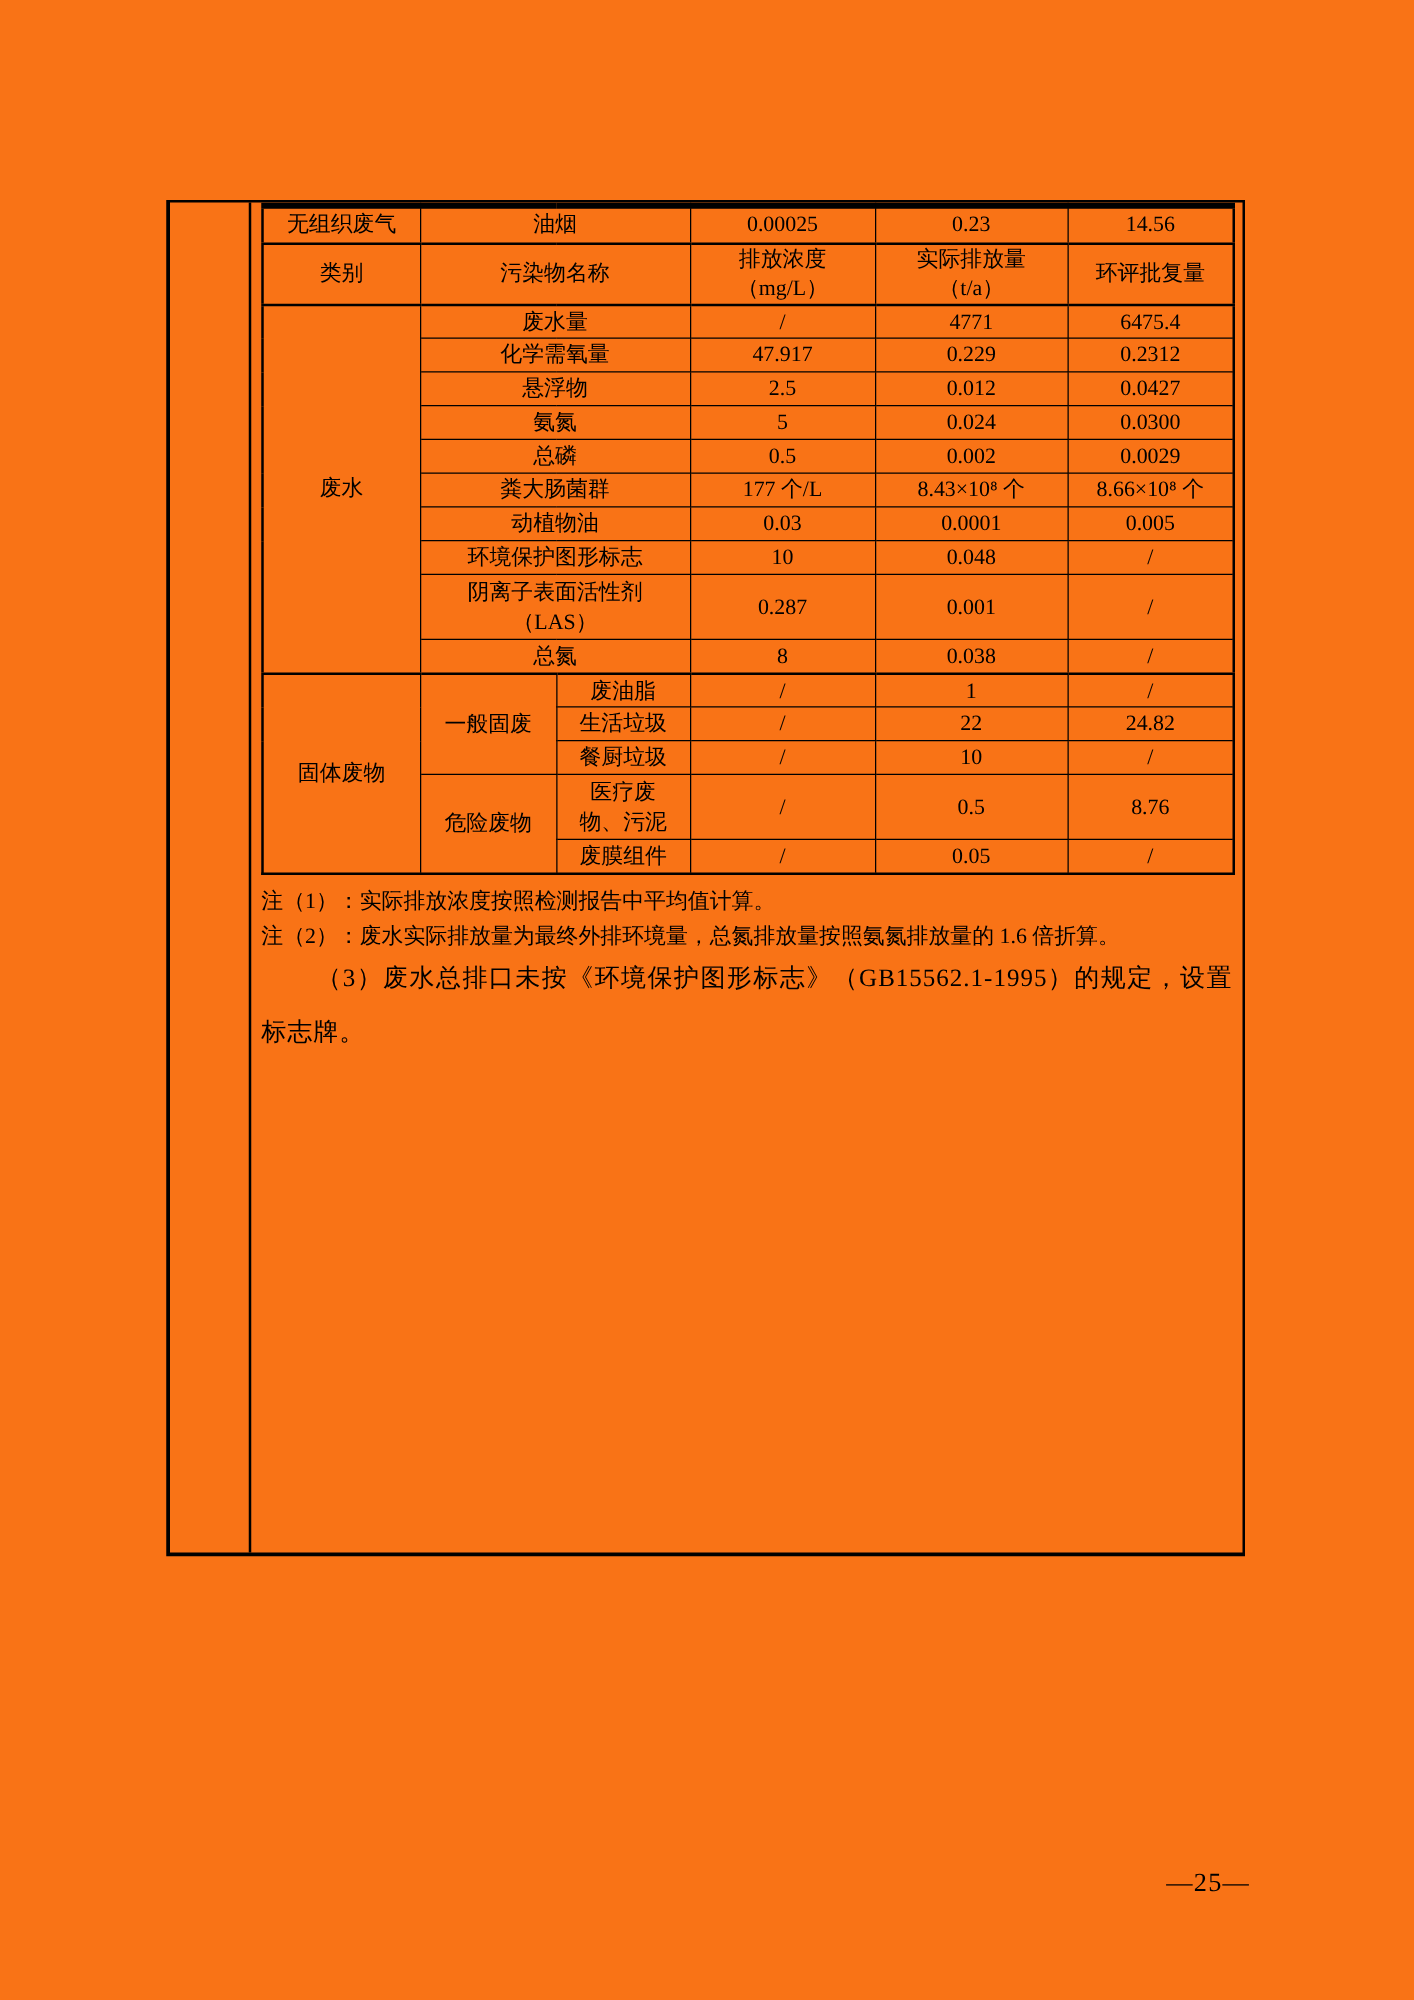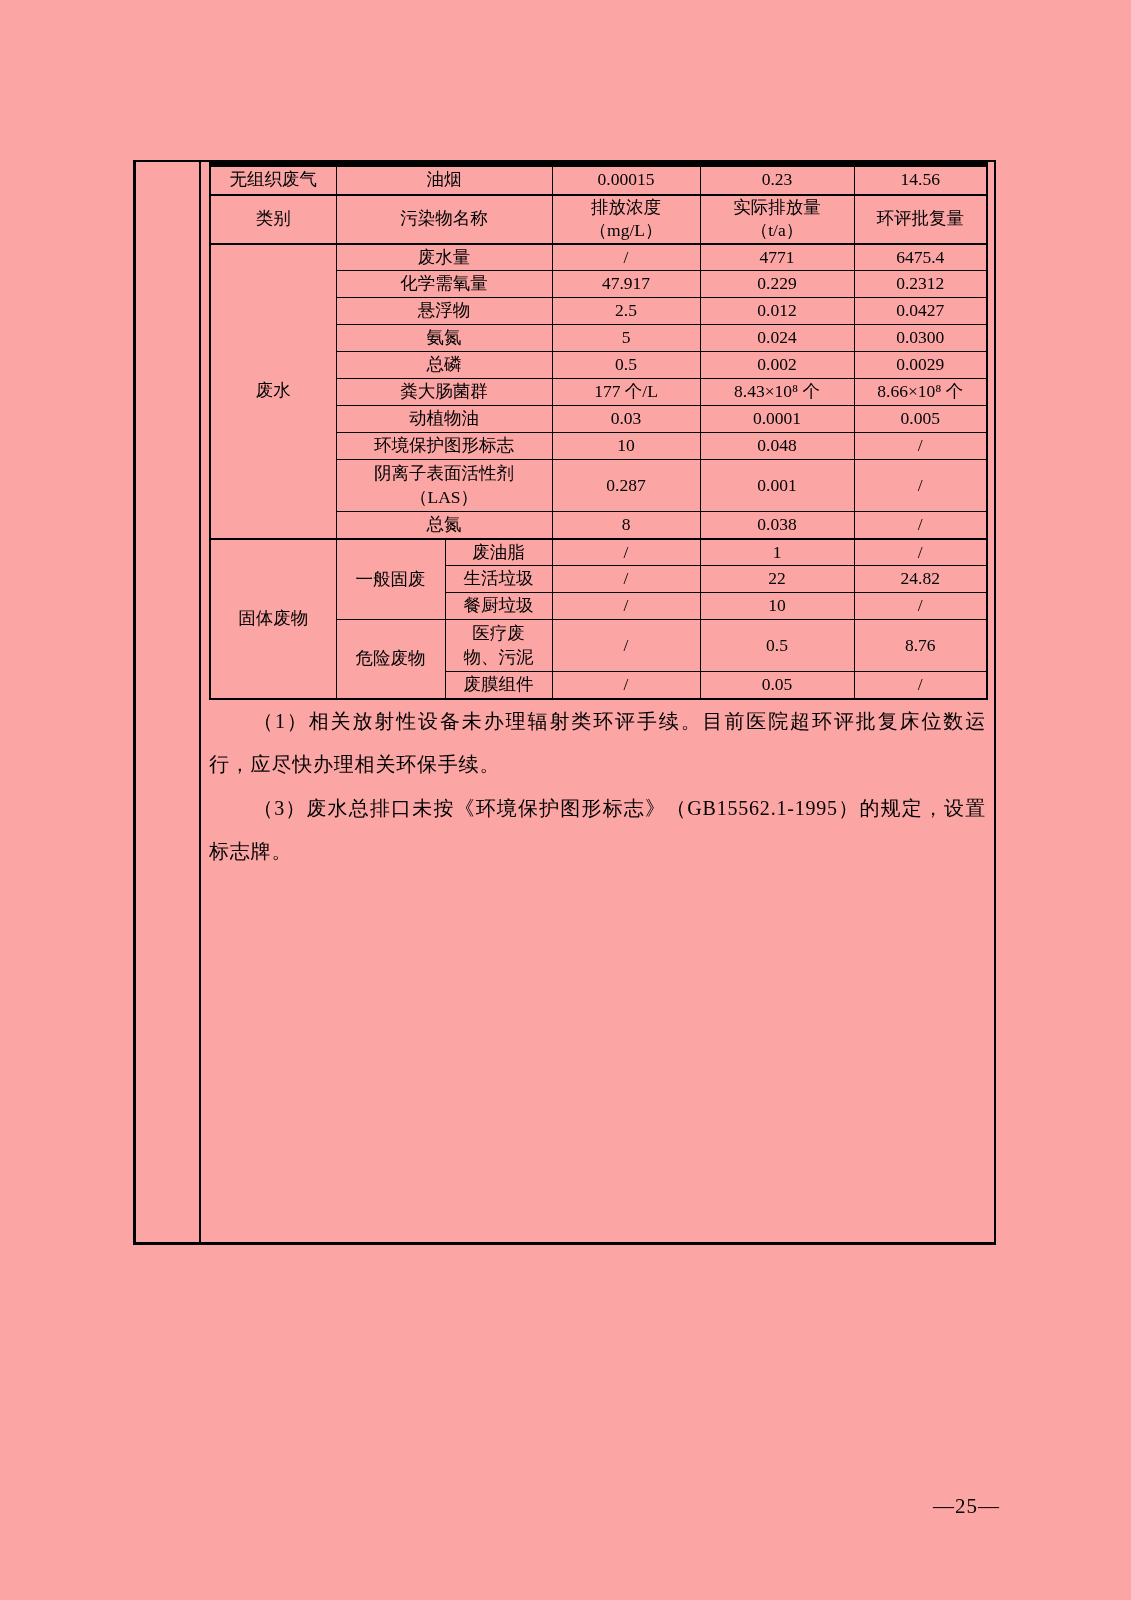--- a/index.html
+++ b/index.html
@@ -1,17 +1,17 @@
 <!DOCTYPE html>
 <html><head>
 <meta charset="utf-8">
 <style>
   html,body{margin:0;padding:0;background:#ffffff;}
   .canvas{
-    position:relative;width:1131px;height:1600px;background:#fca5a5;
+    position:relative;width:1131px;height:1600px;background:#f97316;
     font-family:"Liberation Serif","DejaVu Serif",serif;color:#000;
   }
   .page-frame{
     position:absolute;left:133px;top:160px;width:863px;height:1085px;
     border:2px solid #000;border-left-width:3px;border-bottom-width:3px;
     box-sizing:border-box;display:flex;
   }
   .side-col{width:63px;border-right:2px solid #000;flex:0 0 auto;}
   .content{flex:1 1 auto;padding:0 8px;box-sizing:border-box;overflow:hidden;}
 
@@ -60,21 +60,21 @@
             <col style="width:109px">
             <col style="width:107px">
           <col style="width:148px">
             <col style="width:154px">
             <col style="width:133px">
         </colgroup>
         <tbody>
           <tr class="h30">
             <td>无组织废气</td>
             <td colspan="2">油烟</td>
-            <td>0.00015</td>
+            <td>0.00025</td>
             <td>0.23</td>
             <td>14.56</td>
           </tr>
           <tr class="h50 sep">
             <td>类别</td>
             <td colspan="2">污染物名称</td>
             <td class="prewrap">排放浓度
 （mg/L）</td>
             <td class="prewrap">实际排放量
 （t/a）</td>
@@ -174,22 +174,25 @@
           </tr>
           <tr class="h27">
             <td>废膜组件</td>
             <td>/</td>
             <td>0.05</td>
             <td>/</td>
           </tr>
         </tbody>
       </table>
 
+      <div class="notes">
+        <p>注（1）：实际排放浓度按照检测报告中平均值计算。</p>
+        <p>注（2）：废水实际排放量为最终外排环境量，总氮排放量按照氨氮排放量的 1.6 倍折算。</p>
+      </div>
 
 
-      <p class="para">（1）相关放射性设备未办理辐射类环评手续。目前医院超环评批复床位数运行，应尽快办理相关环保手续。</p>
       <p class="para">（3）废水总排口未按《环境保护图形标志》（GB15562.1-1995）的规定，设置标志牌。</p>
 
     </div>
   </div>
 
   <div class="page-number">—25—</div>
 </div>
 
 </body></html>

